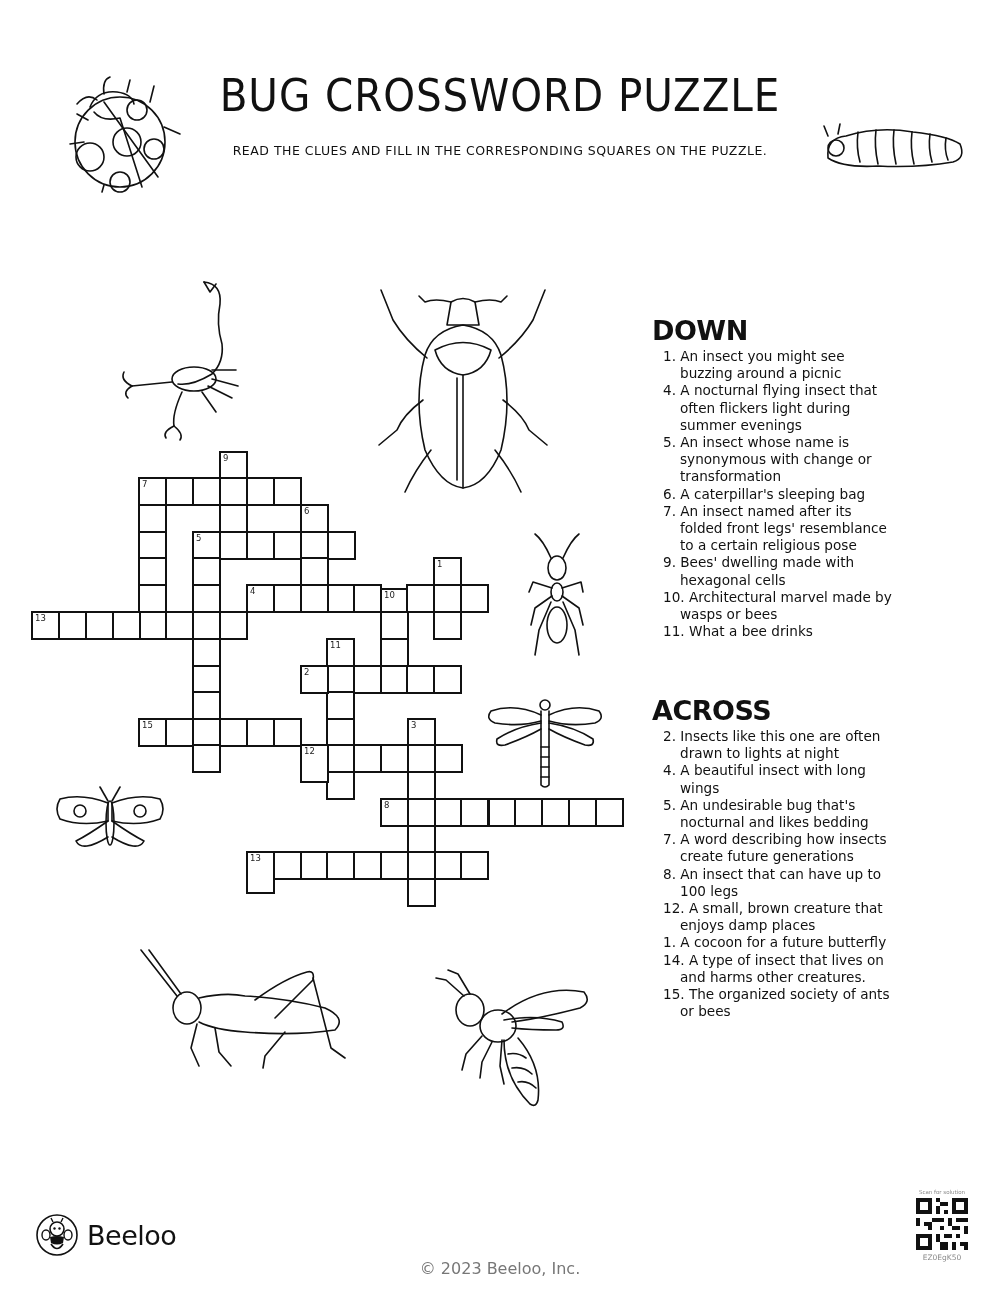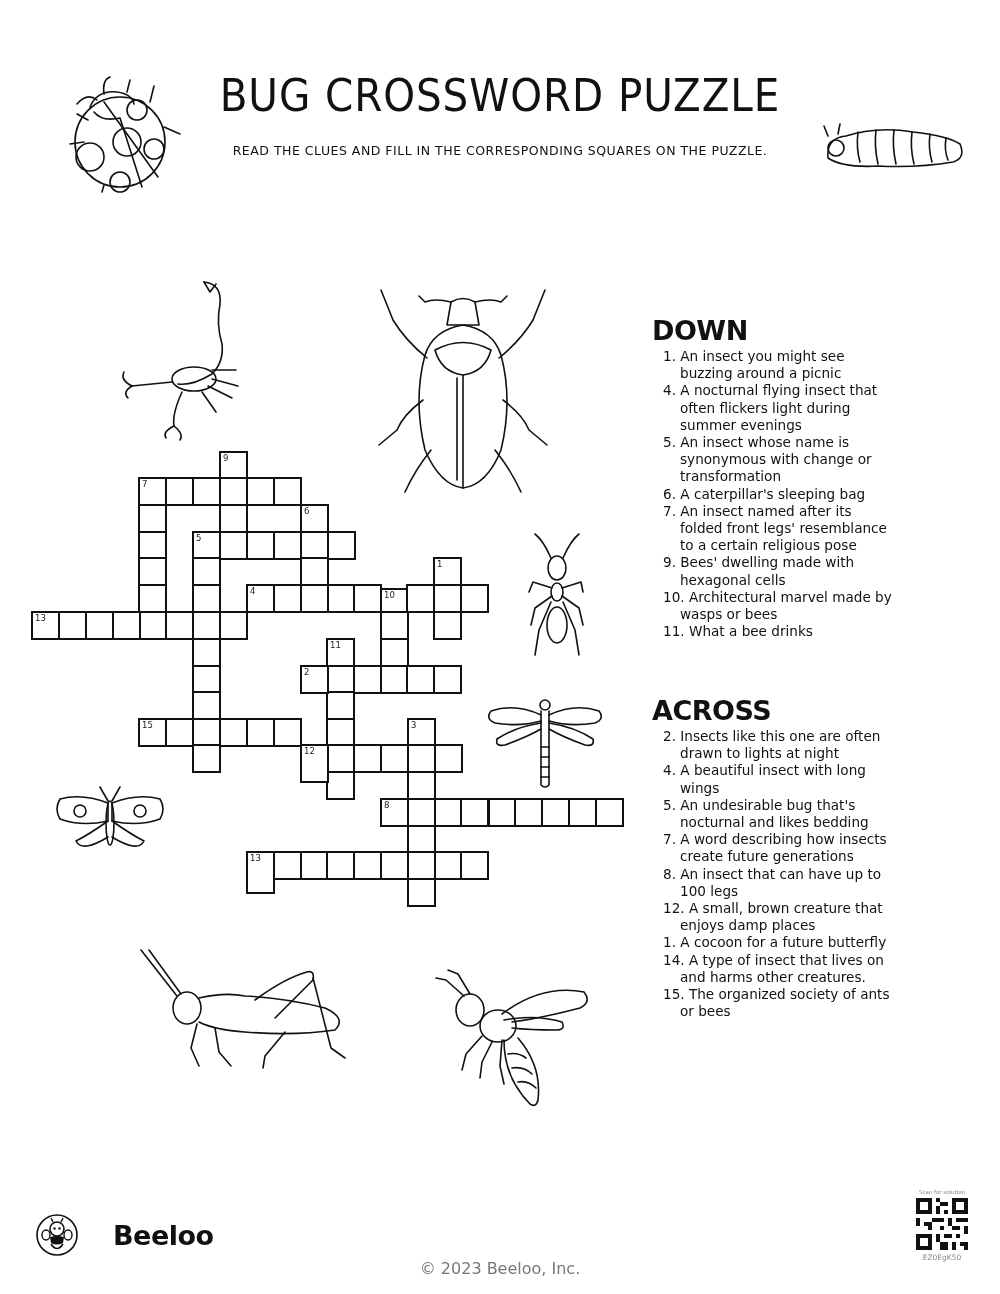--- a/index.html
+++ b/index.html
@@ -7,21 +7,21 @@
   .abs { position: absolute; }
   .title { left: 0; width: 1000px; top: 70px; text-align: center; font-family: "DejaVu Sans", sans-serif; font-size: 44px; letter-spacing: 1px; font-weight: normal; transform: scaleX(0.92); color:#111; }
   .subtitle { left: 0; width: 1000px; top: 143px; text-align: center; font-size: 12.5px; letter-spacing: 0.5px; color:#111; }
   .grid { left: 0; top: 0; width: 1000px; height: 1294px; }
   .cell { position: absolute; width: 27px; height: 27px; box-sizing: border-box; border: 2px solid #111; background: #fff; }
   .cell .num { position: absolute; left: 2px; top: 0px; font-size: 8.5px; line-height: 10px; color: #222; font-family: "DejaVu Sans", sans-serif; }
   .clues { left: 652px; width: 240px; }
   .clue-head { font-size: 27px; font-weight: bold; letter-spacing: -0.5px; margin: 0 0 2px 0; line-height: 30px; }
   .clue { font-size: 13.6px; line-height: 17.2px; padding-left: 24px; text-indent: -17px; margin-left: 4px; }
   .footer-logo { left: 35px; top: 1213px; display: flex; align-items: center; gap: 8px; }
-  .footer-logo .brand { font-size: 27px; font-weight: bold; letter-spacing: -0.5px; margin-left: 26px; }
+  .footer-logo .brand { font-size: 27px; font-weight: normal; letter-spacing: -0.5px; }
   .copyright { left: 0; width: 1000px; top: 1259px; text-align: center; font-size: 16px; color: #777; }
   .qr-wrap { left: 912px; top: 1189px; width: 60px; text-align: center; }
   .qr-label { font-size: 5.5px; color: #888; }
   .qr-code { font-size: 7.5px; color: #888; margin-top: 3px; }
   svg.ill { position: absolute; overflow: visible; }
   svg.ill * { fill: none; stroke: #111; stroke-width: 1.6; stroke-linecap: round; stroke-linejoin: round; }
 </style>
 </head>
 <body>
 

